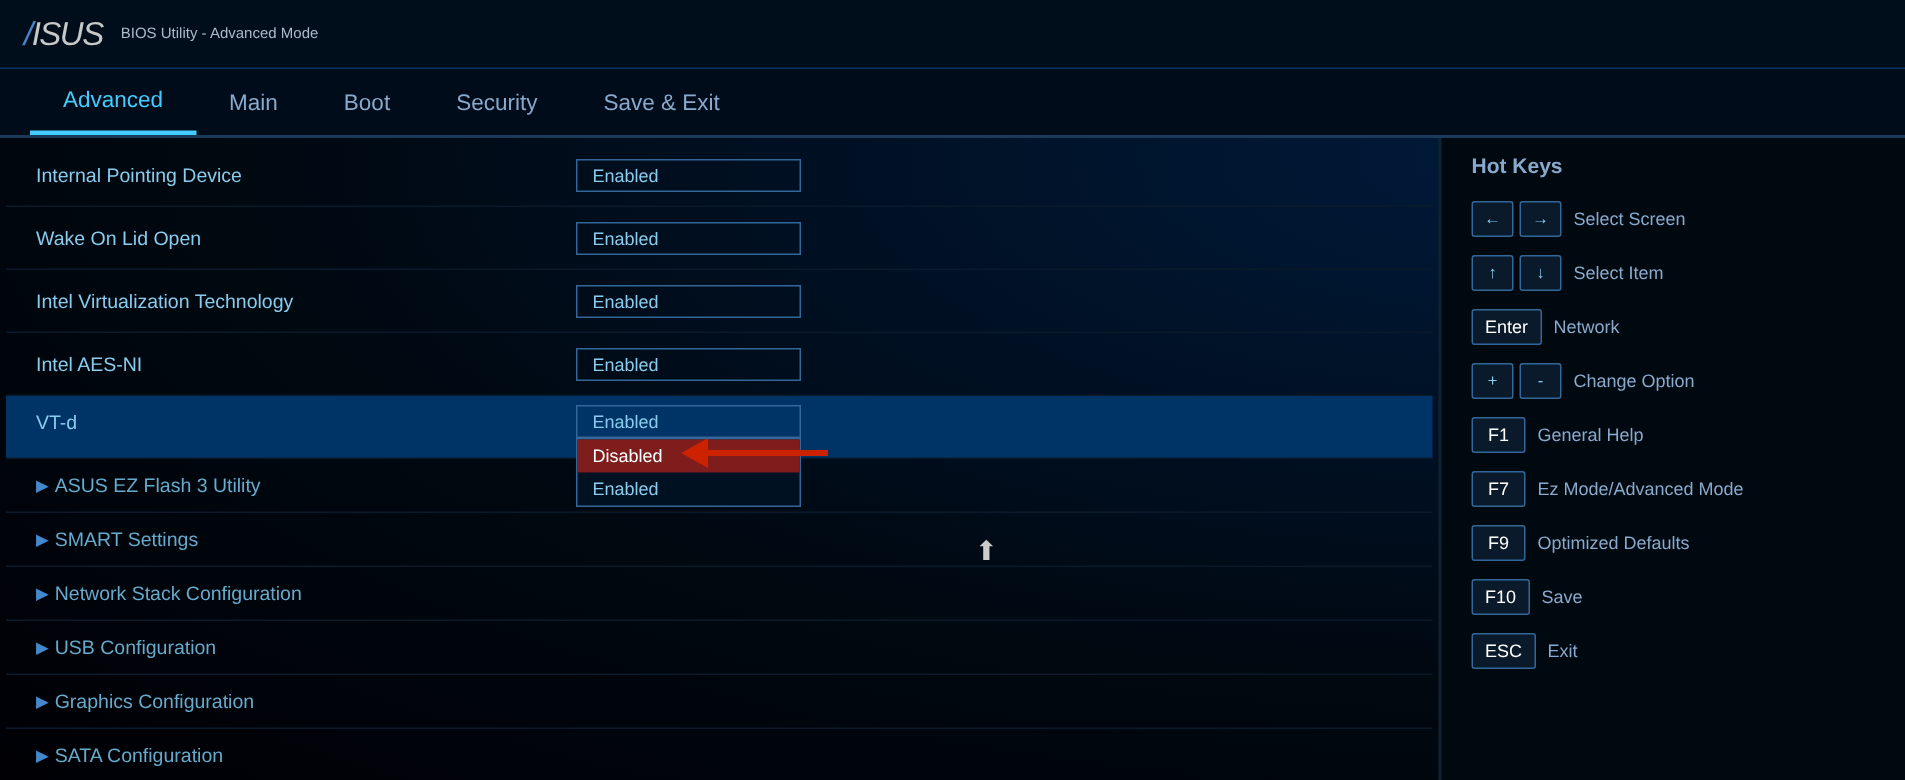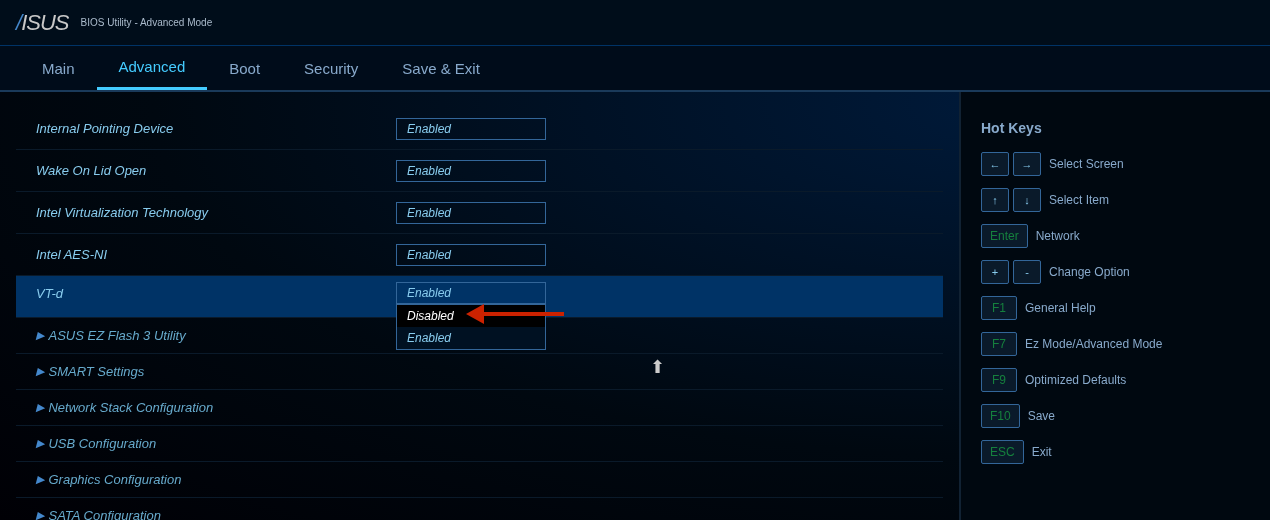--- a/index.html
+++ b/index.html
@@ -84,23 +84,22 @@
 
     
     .main-layout {
       display: flex;
       height: calc(520px - 92px);
     }
 
     
     .left-panel {
       width: 960px;
-      padding: 16px;
+      padding: 4px;
       border-right: 1px solid #112233;
-      font-style: italic;
     }
 
     
     .setting-row {
       display: flex;
       align-items: center;
       padding: 8px 20px;
       border-bottom: 1px solid #0a1a2a;
       min-height: 42px;
       position: relative;
@@ -144,21 +143,21 @@
     }
 
     .dropdown-option {
       padding: 4px 10px;
       font-size: 12px;
       color: #88ccee;
       cursor: pointer;
     }
 
     .dropdown-option.highlighted {
-      background: #000000;
+      background: #7f1d1d;
       color: #ffffff;
     }
 
     
     .submenu-item {
       display: flex;
       align-items: center;
       padding: 6px 20px;
       min-height: 36px;
       border-bottom: 1px solid #0a1a2a;
@@ -199,21 +198,21 @@
       height: 0;
       border-top: 10px solid transparent;
       border-bottom: 10px solid transparent;
       border-right: 18px solid #cc2200;
       margin-right: 0;
     }
 
     
     .right-panel {
       flex: 1;
-      padding: 24px 20px;
+      padding: 6px 20px;
       border-left: 1px solid #112233;
       background: #000810;
     }
 
     .hot-keys-title {
       color: #88aacc;
       font-size: 14px;
       font-weight: bold;
       margin-bottom: 16px;
       margin-top: 4px;
@@ -222,21 +221,21 @@
     .hotkey-row {
       display: flex;
       align-items: center;
       margin-bottom: 12px;
       gap: 8px;
     }
 
     .key-btn {
       background: #0a1a2a;
       border: 1px solid #336699;
-      color: #15803d;
+      color: #ffffff;
       font-size: 12px;
       padding: 4px 8px;
       min-width: 36px;
       text-align: center;
       border-radius: 2px;
       display: inline-block;
     }
 
     .key-desc {
       color: #88aacc;
@@ -280,22 +279,22 @@
 <div class="content">
 
   <div class="header">
     <div class="asus-logo">
       <span>/</span>ISUS
     </div>
     <div class="header-title">BIOS Utility - Advanced Mode</div>
   </div>
 
   <div class="nav-bar">
+    <div class="nav-item active">Advanced</div>
     <div class="nav-item">Main</div>
-    <div class="nav-item active">Advanced</div>
     <div class="nav-item">Boot</div>
     <div class="nav-item">Security</div>
     <div class="nav-item">Save &amp; Exit</div>
   </div>
 
   <div class="main-layout">
 
     <div class="left-panel">
 
       <div class="setting-row">

